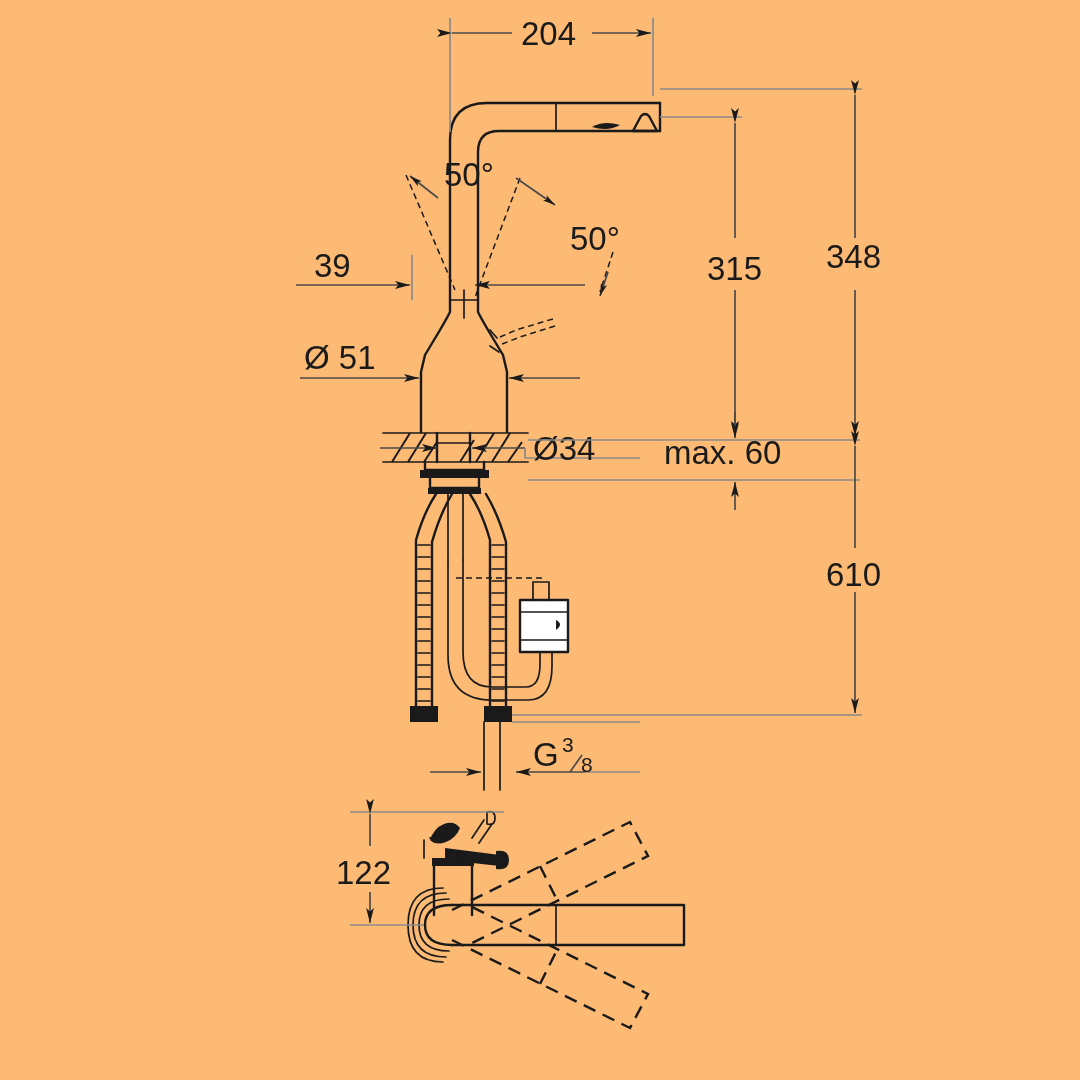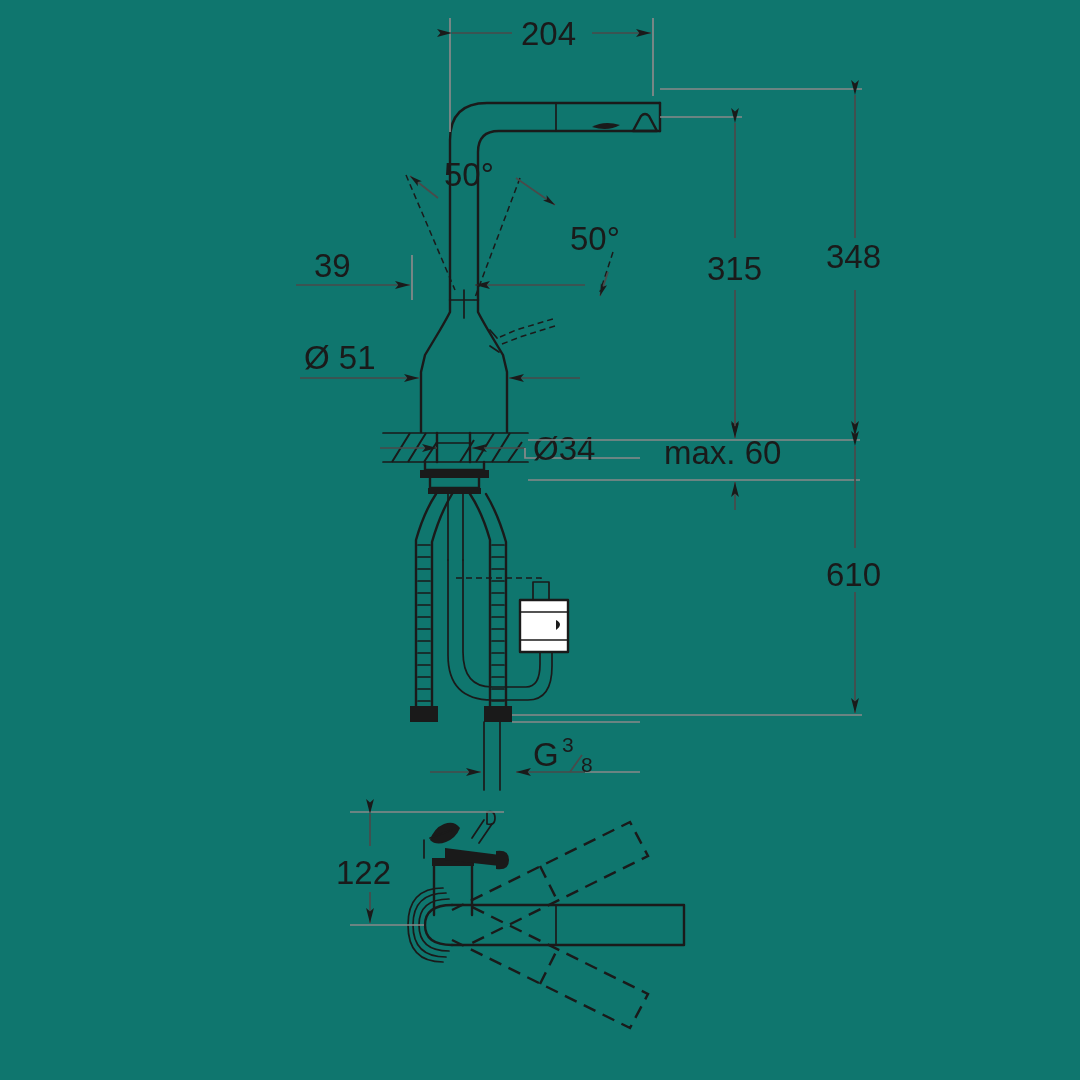--- a/index.html
+++ b/index.html
@@ -11,21 +11,21 @@
   body {
     width: 1080px;
     height: 1080px;
     font-family: "Liberation Sans", sans-serif;
     overflow: hidden;
   }
   #drawing-root {
     position: relative;
     width: 1080px;
     height: 1080px;
-    background: #0f766e;
+    background: #fdba74;
   }
   svg#tech-drawing {
     display: block;
     width: 1080px;
     height: 1080px;
   }
   .dim-text {
     font-family: "Liberation Sans", sans-serif;
     font-size: 33px;
     fill: #1a1a1a;

